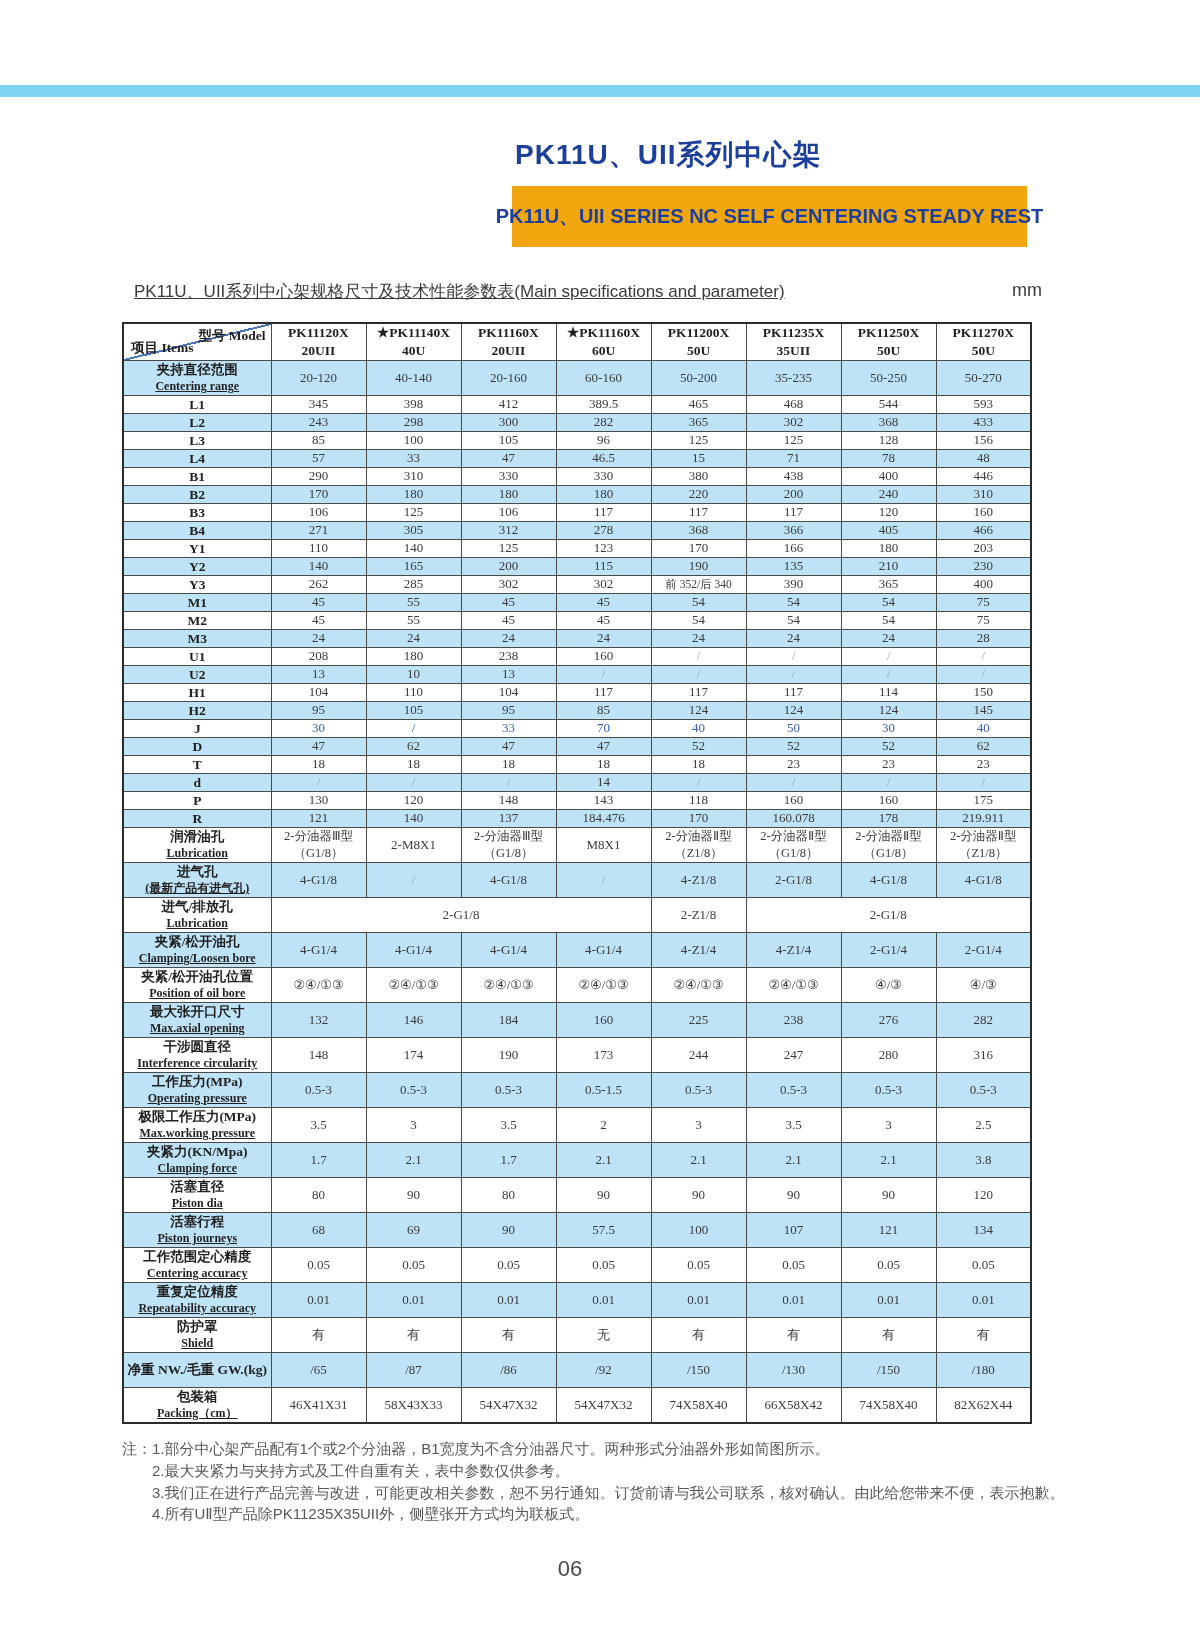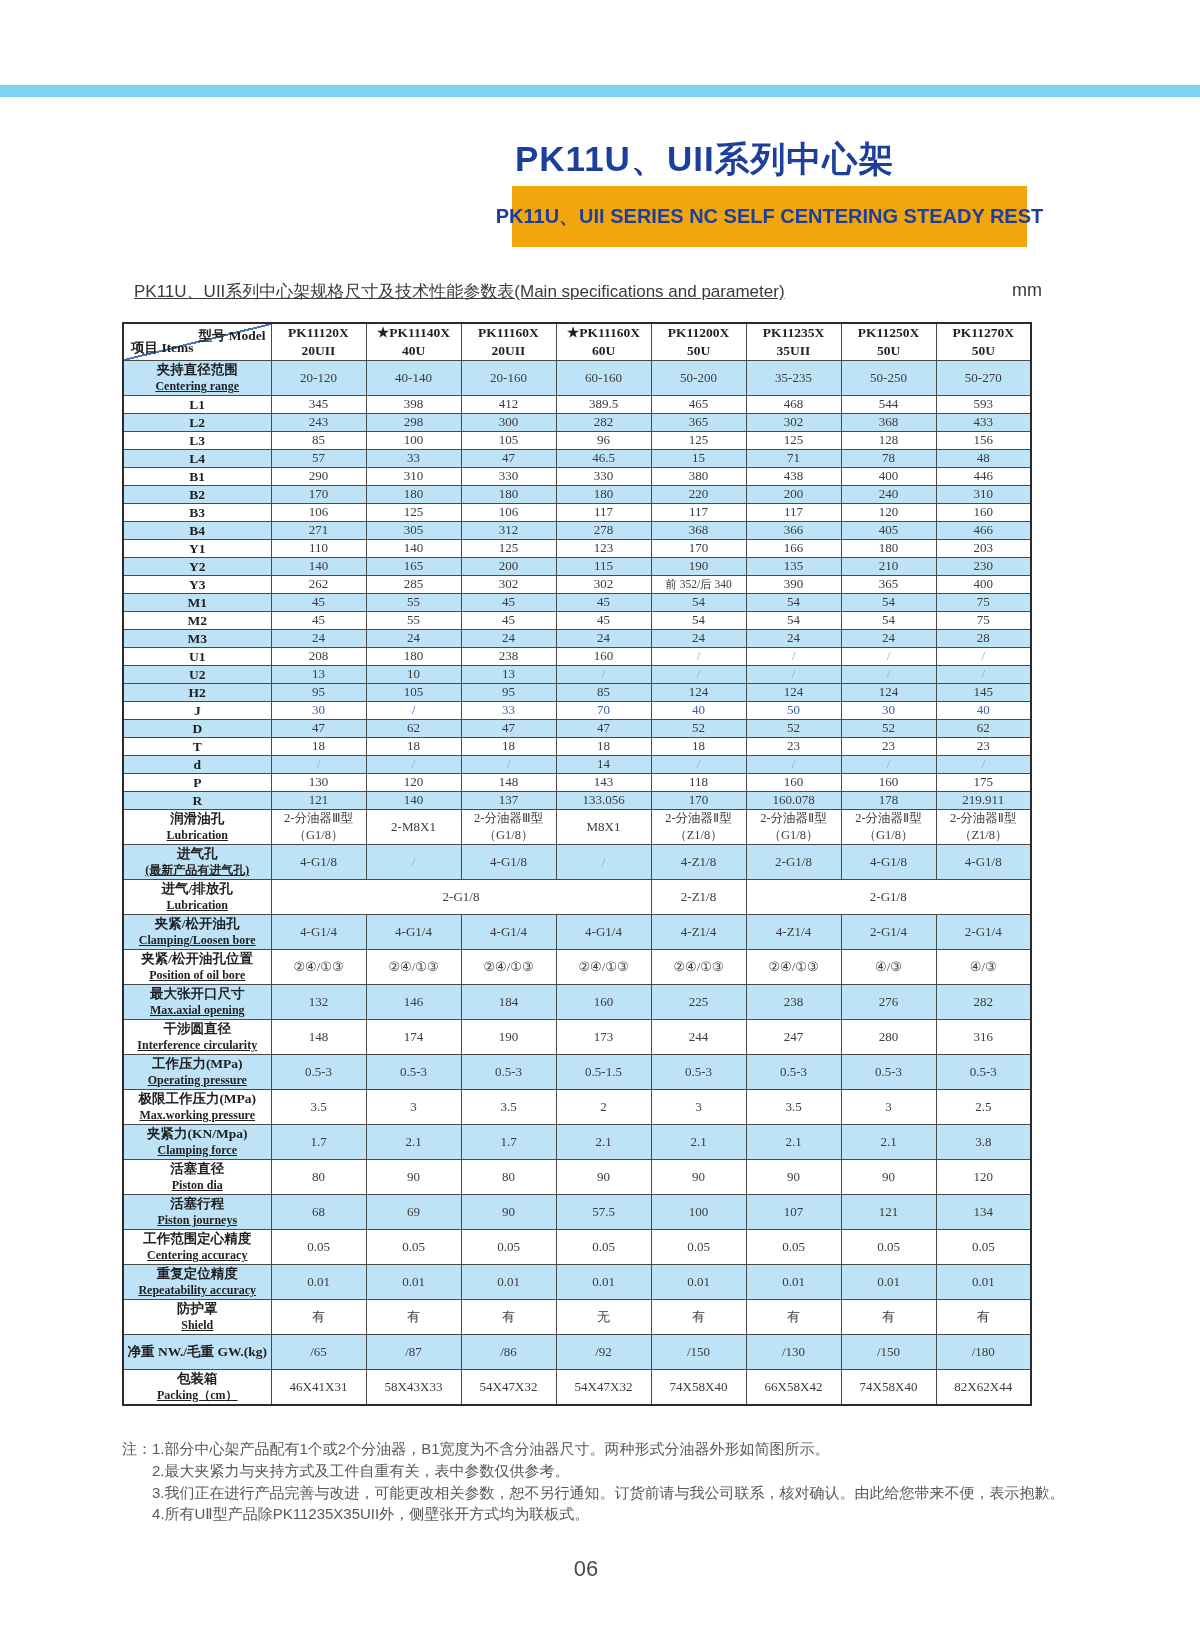--- a/index.html
+++ b/index.html
@@ -2,21 +2,21 @@
 <html><head>
 <meta charset="utf-8">
 <style>
   html,body{margin:0;padding:0;}
   body{
     width:1200px;height:1640px;background:#ffffff;position:relative;
     font-family:"Liberation Sans", sans-serif;overflow:hidden;
   }
   .topbar{position:absolute;left:0;top:85px;width:1200px;height:12px;background:#7ed2f2;}
   .title{
-    position:absolute;left:515px;top:136px;font-size:35px;font-weight:bold;
+    position:absolute;left:515px;top:136px;font-size:28px;font-weight:bold;
     color:#1c3f9b;letter-spacing:1px;white-space:nowrap;
   }
   .banner{
     position:absolute;left:512px;top:186px;width:515px;height:61px;background:#f2a60e;
     color:#1c3f9b;font-weight:bold;font-size:20px;display:flex;align-items:center;justify-content:center;
     white-space:nowrap;
   }
   .caption{position:absolute;left:134px;top:280px;font-size:17px;color:#3a3a3a;white-space:nowrap;text-decoration:underline;}
   .unit{position:absolute;left:1012px;top:280px;font-size:18px;color:#3a3a3a;}
   .tablewrap{position:absolute;left:122px;top:322px;}
@@ -40,21 +40,21 @@
   td.diag .model{position:absolute;top:3px;right:5px;}
   td.diag .items{position:absolute;bottom:3px;left:7px;}
   td.small{font-size:11.5px;}
   td.dual{font-size:12.5px;}
   td.dual div{line-height:1.35;}
   td.slash{color:#93a9c4;}
   td.jblue{color:#3a5dae;}
   .notes{position:absolute;left:122px;top:1438px;font-size:15px;color:#585858;display:flex;}
   .notes .prefix{white-space:nowrap;line-height:1.45;}
   .notes .lines div{line-height:1.45;white-space:nowrap;}
-  .pagenum{position:absolute;left:16px;top:1556px;width:1140px;text-align:center;font-size:22px;color:#4a4a4a;}
+  .pagenum{position:absolute;left:0;top:1556px;width:1140px;text-align:center;font-size:22px;color:#4a4a4a;}
 </style>
 </head>
 <body>
 
 <div class="topbar"></div>
 
 <div class="title">PK11U、UII系列中心架</div>
 
 <div class="banner">
   <span>PK11U、UII SERIES NC SELF CENTERING STEADY REST</span>
@@ -298,20 +298,31 @@
           <td class="label one">U2</td>
           <td>13</td>
           <td>10</td>
           <td>13</td>
           <td class="slash">/</td>
           <td class="slash">/</td>
           <td class="slash">/</td>
           <td class="slash">/</td>
           <td class="slash">/</td>
         </tr>
+        <tr class="single">
+          <td class="label one">H1</td>
+          <td>104</td>
+          <td>110</td>
+          <td>104</td>
+          <td>117</td>
+          <td>117</td>
+          <td>117</td>
+          <td>114</td>
+          <td>150</td>
+        </tr>
         <tr class="shade single">
           <td class="label one">H2</td>
           <td>95</td>
           <td>105</td>
           <td>95</td>
           <td>85</td>
           <td>124</td>
           <td>124</td>
           <td>124</td>
           <td>145</td>
@@ -369,21 +380,21 @@
           <td>118</td>
           <td>160</td>
           <td>160</td>
           <td>175</td>
         </tr>
         <tr class="shade single">
           <td class="label one">R</td>
           <td>121</td>
           <td>140</td>
           <td>137</td>
-          <td>133.056</td>
+          <td>184.476</td>
           <td>170</td>
           <td>160.078</td>
           <td>178</td>
           <td>219.911</td>
         </tr>
         <tr class="tall">
           <td class="label">
             <div class="zh">润滑油孔</div>
             <div class="en">Lubrication</div>
           </td>

